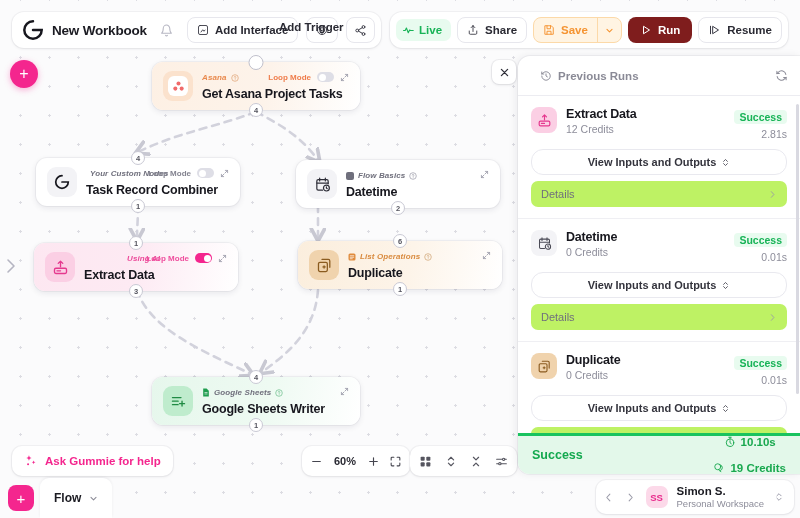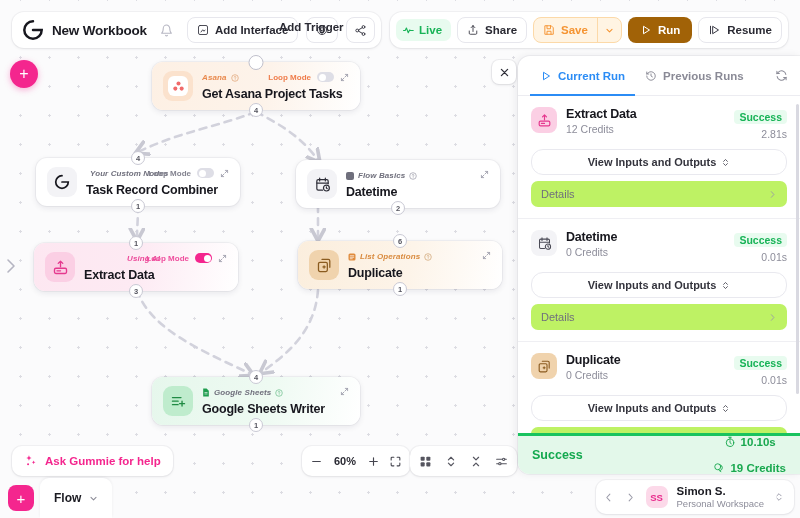--- a/index.html
+++ b/index.html
@@ -46,21 +46,21 @@
   .live-chip {
     height: 22px; display: flex; align-items: center; gap: 5px;
     padding: 0 9px 0 7px; border-radius: 7px; background: #e8fbef;
     font-size: 11.5px; font-weight: 700; color: #18b357;
   }
   .save-group { display: flex; height: 26px; border: 1px solid #fcd9a8; border-radius: 8px; overflow: hidden; background: #fff4e3; }
   .save-main { display: flex; align-items: center; gap: 6px; padding: 0 9px; font-size: 11.5px; font-weight: 700; color: #f59432; cursor: pointer; }
   .save-caret { width: 24px; display: flex; align-items: center; justify-content: center; border-left: 1px solid #fcd9a8; cursor: pointer; }
   .run-btn {
     height: 26px; display: flex; align-items: center; gap: 6px; padding: 0 12px;
-    border-radius: 8px; background: #a16207; color: #fff; font-size: 11.5px; font-weight: 700; cursor: pointer;
+    border-radius: 8px; background: #7f1d1d; color: #fff; font-size: 11.5px; font-weight: 700; cursor: pointer;
   }
 
   
   .node {
     position: absolute; border-radius: 11px; background: #fff;
     box-shadow: 0 2px 6px rgba(25,25,50,.09), 0 0 0 1px rgba(25,25,50,.045);
     display: flex; align-items: center; gap: 9px; padding: 9px 11px;
     cursor: pointer;
   }
   .node.stack::before, .node.stack::after {
@@ -594,26 +594,20 @@
 </div>
 
 <div id="panel-close">
   <svg width="11" height="11" viewBox="0 0 16 16" fill="none" stroke="#2e2e38" stroke-width="1.9" stroke-linecap="round">
       <path d="M3.5 3.5l9 9M12.5 3.5l-9 9"></path>
     </svg>
 </div>
 
 <div id="panel">
   <div id="tabs">
-    <div class="tab active">
-      <svg width="12" height="12" viewBox="0 0 24 24" fill="none" stroke="currentColor" stroke-width="2" stroke-linejoin="round">
-          <path d="M7 4.5l12 7.5-12 7.5z"></path>
-        </svg>
-      <span>Current Run</span>
-    </div>
     <div class="tab">
       <svg width="12" height="12" viewBox="0 0 24 24" fill="none" stroke="currentColor" stroke-width="1.9" stroke-linecap="round" stroke-linejoin="round">
           <path d="M3.5 12a8.5 8.5 0 103-6.5L3.5 8"></path>
           <path d="M3.5 4v4h4"></path>
           <path d="M12 7.8V12l2.8 1.8"></path>
         </svg>
       <span>Previous Runs</span>
     </div>
     <span id="refresh">
       <svg width="13" height="13" viewBox="0 0 24 24" fill="none" stroke="currentColor" stroke-width="1.9" stroke-linecap="round" stroke-linejoin="round">

